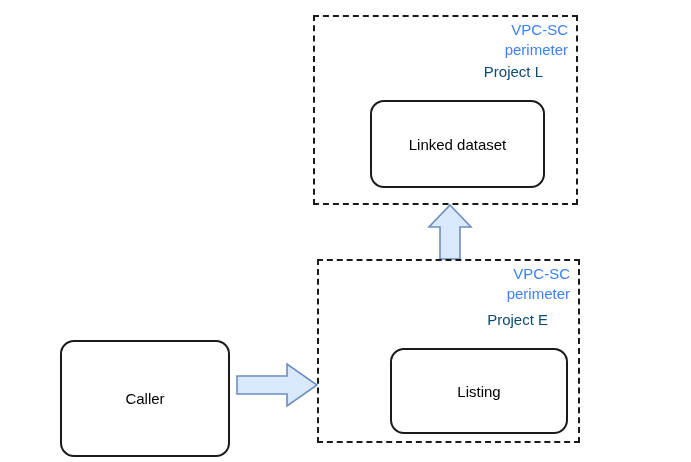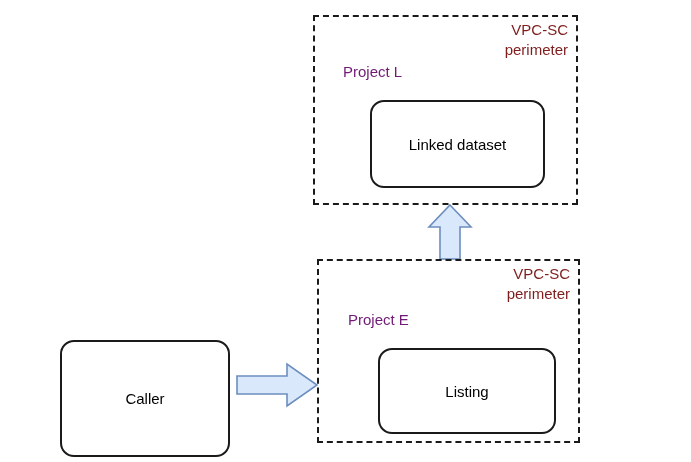--- a/index.html
+++ b/index.html
@@ -23,28 +23,28 @@
     box-sizing: border-box;
     border: 2px dashed #1a1a1a;
     background: transparent;
   }
   .perimeter-label {
     position: absolute;
     font-size: 15px;
     line-height: 20px;
     text-align: right;
     white-space: pre-line;
-    color: #7f1d1d;
+    color: #3b82f6;
   }
   .project-label {
     position: absolute;
     font-size: 15px;
     line-height: 20px;
-    text-align: left;
-    color: #701a75;
+    text-align: right;
+    color: #0c4a6e;
   }
   .node-box {
     position: absolute;
     box-sizing: border-box;
     border: 2px solid #1a1a1a;
     border-radius: 14px;
     background: #ffffff;
     display: flex;
     align-items: center;
     justify-content: center;
@@ -85,21 +85,21 @@
     </svg>
   </div>
 
   <div class="perimeter" style="left:317px; top:259px; width:263px; height:184px;"></div>
 
   <div class="perimeter-label" style="left:380px; top:264px; width:190px;">VPC-SC
 perimeter</div>
 
   <div class="project-label" style="left:348px; top:310px; width:200px;">Project E</div>
 
-  <div class="node-box" style="left:378px; top:348px; width:178px; height:86px;">
+  <div class="node-box" style="left:390px; top:348px; width:178px; height:86px;">
     <span class="node-label">Listing</span>
   </div>
 
 
   <div class="node-box" style="left:60px; top:340px; width:170px; height:117px;">
     <span class="node-label">Caller</span>
   </div>
 
   <div class="arrow" style="left:236px; top:363px; width:82px; height:44px;">
     <svg width="82" height="44" viewBox="0 0 82 44" xmlns="http://www.w3.org/2000/svg">

